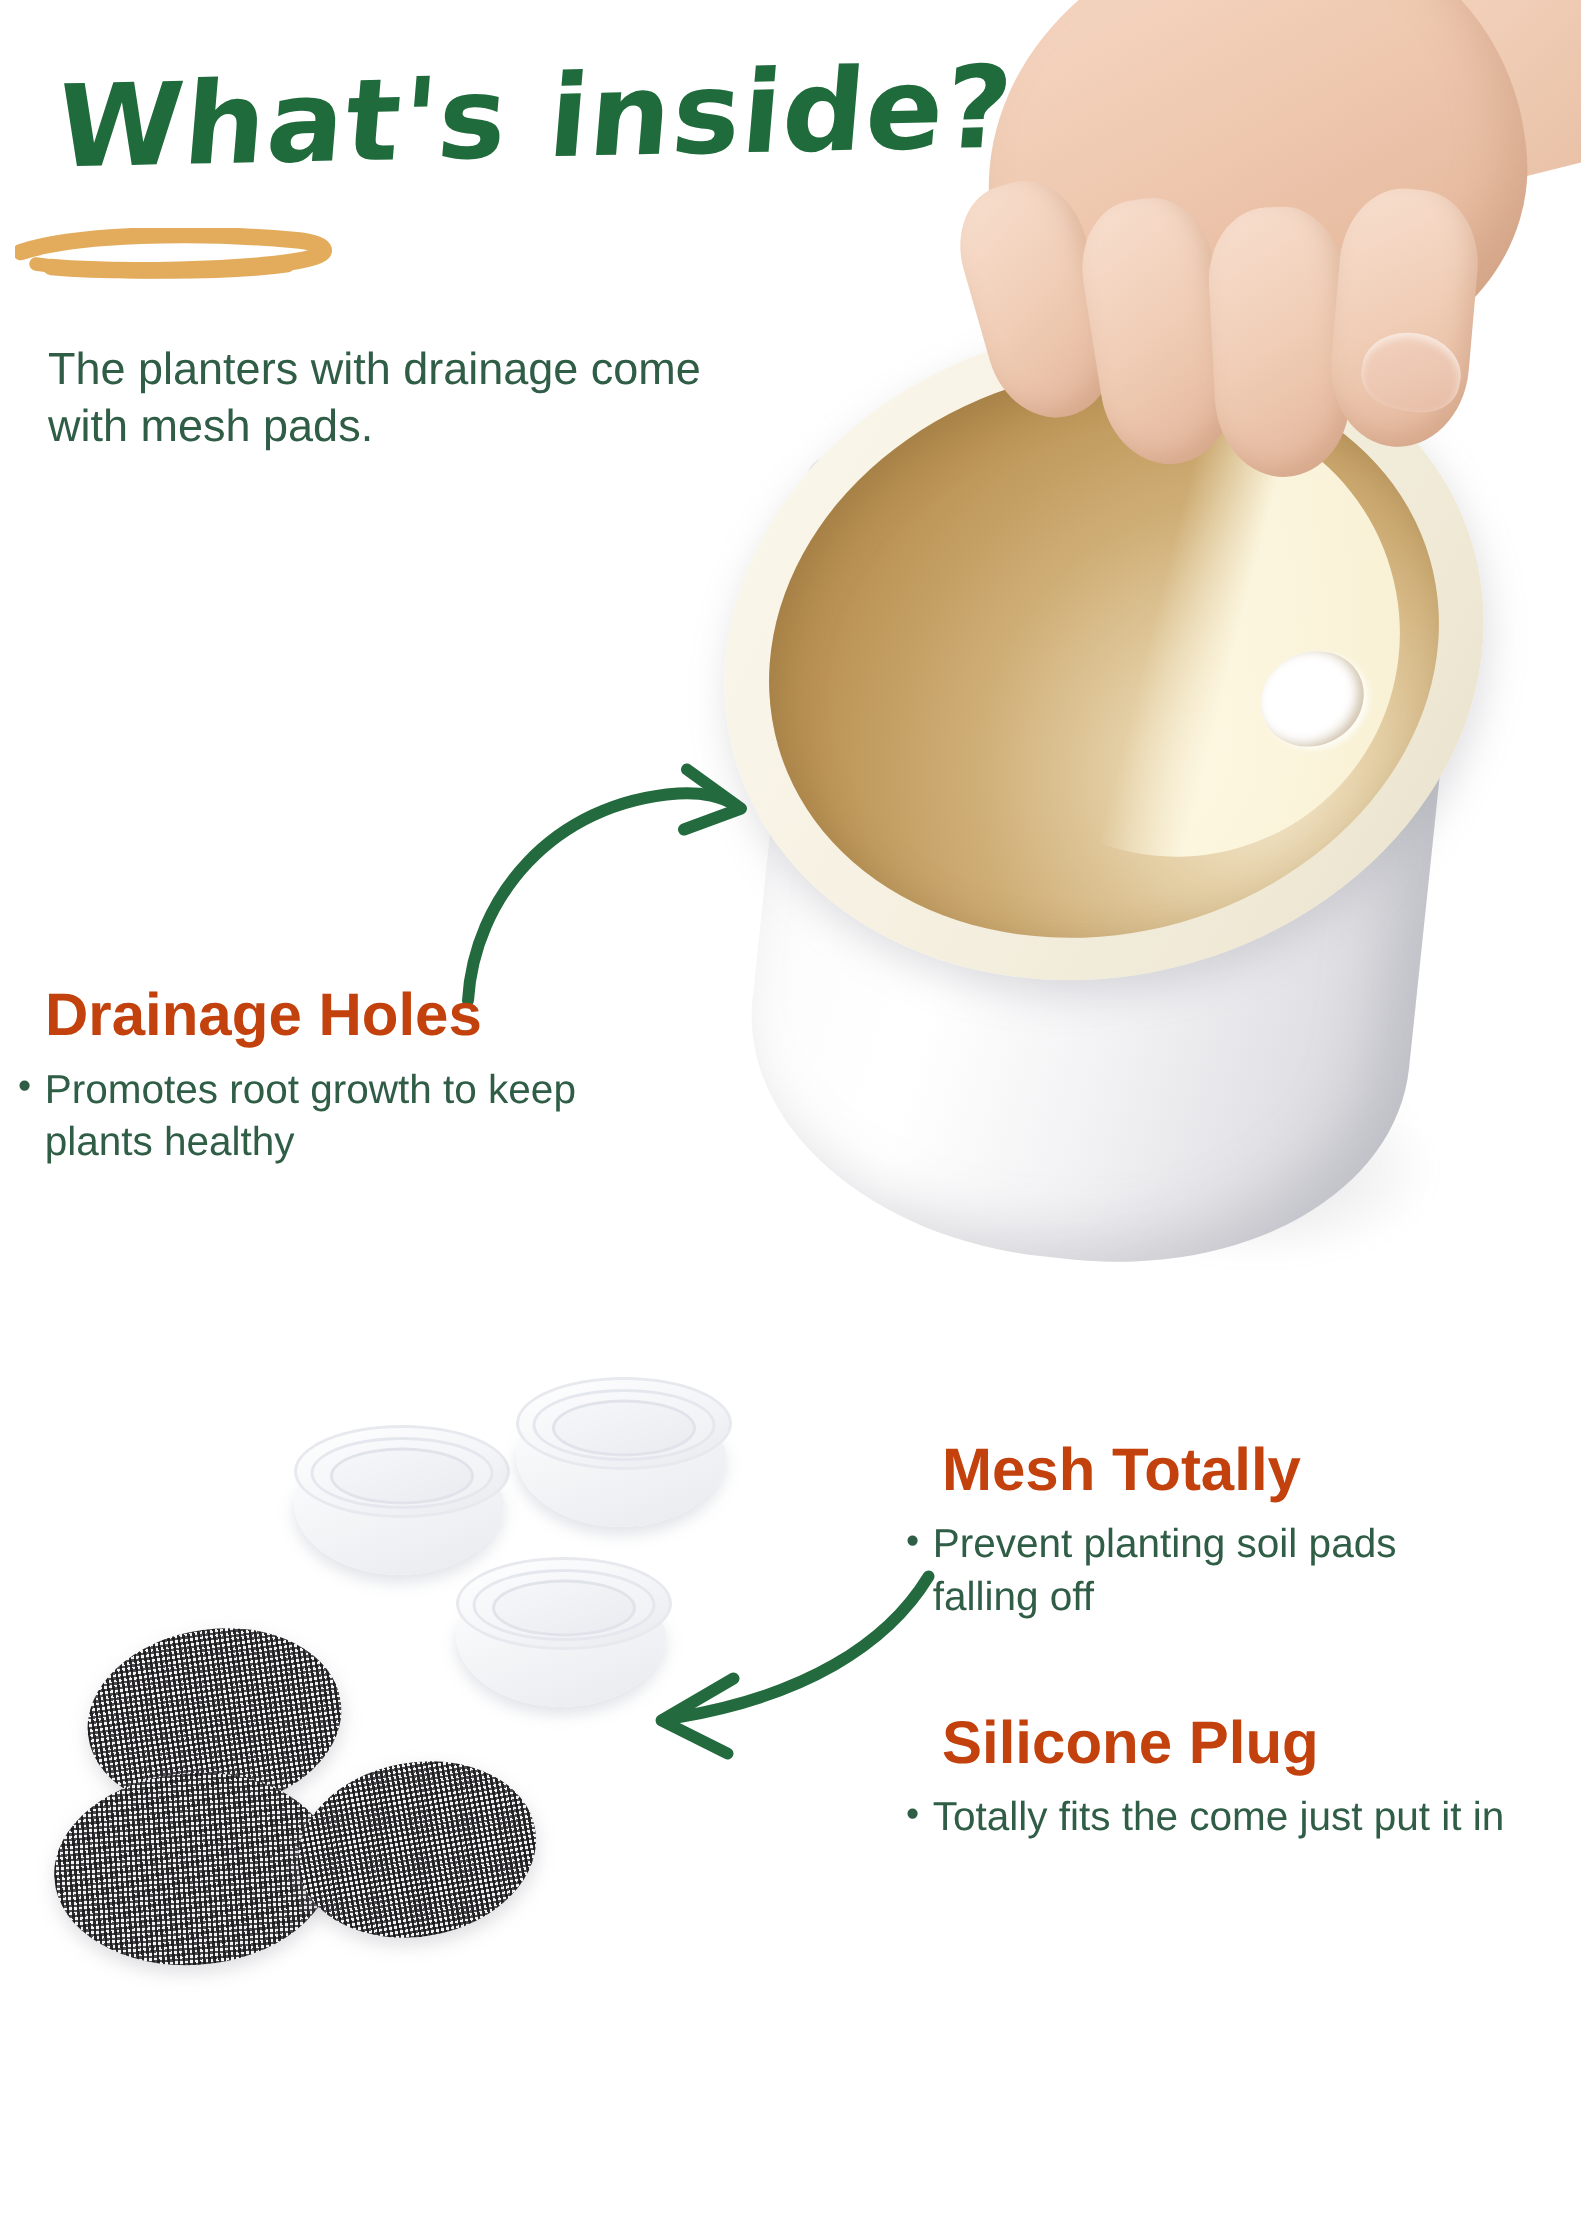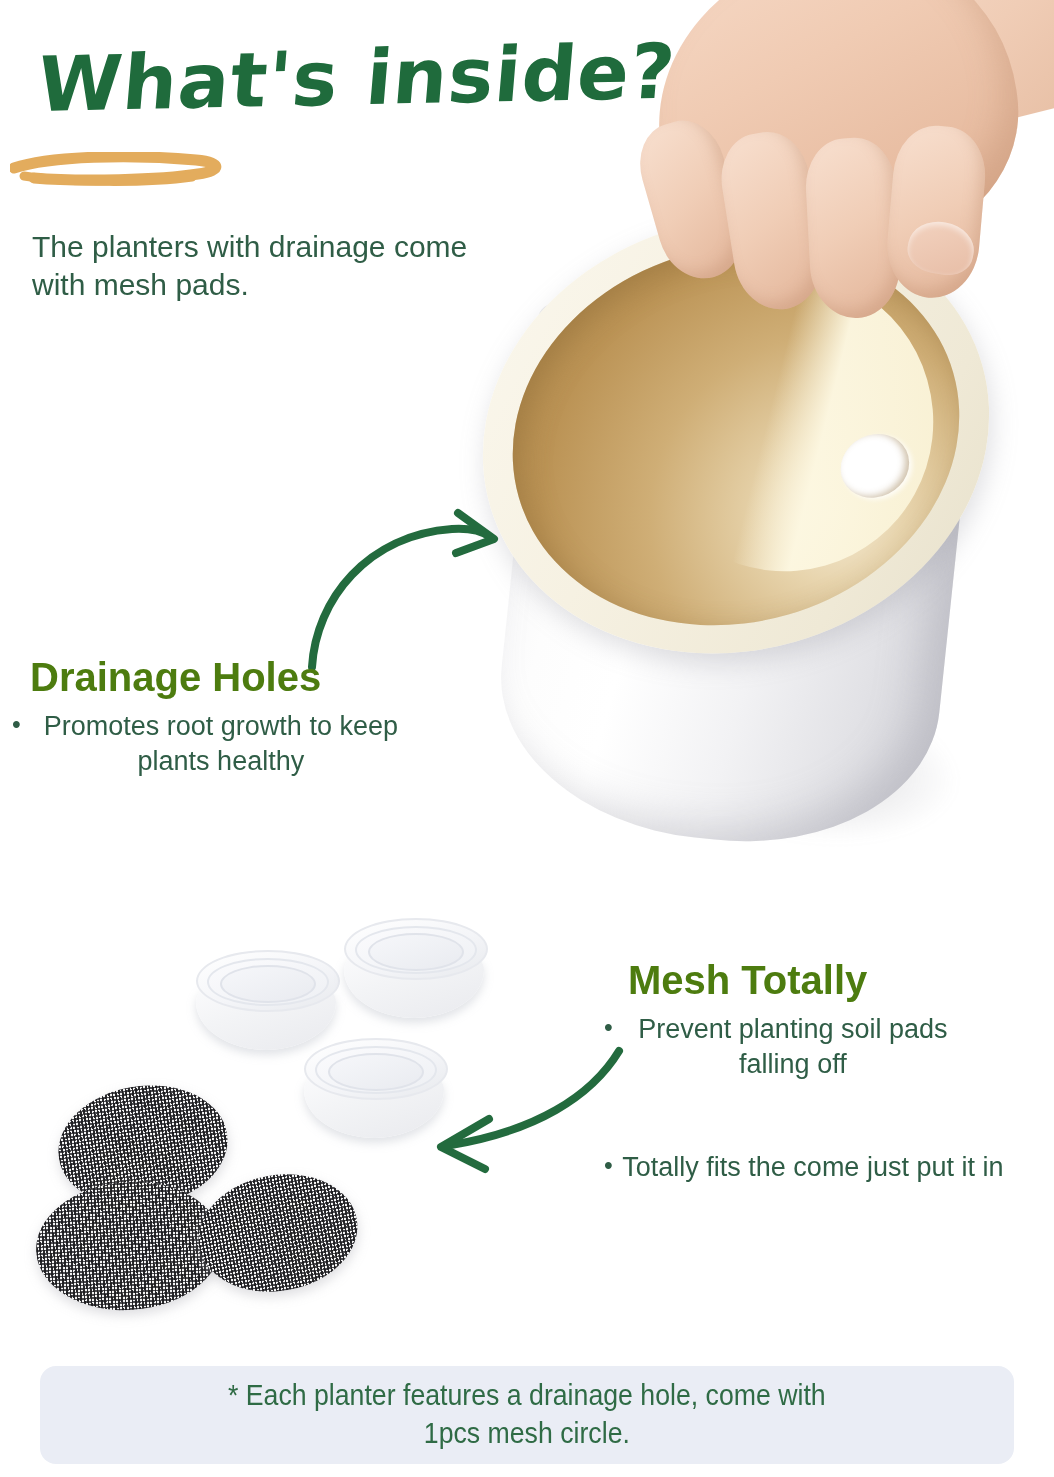--- a/index.html
+++ b/index.html
@@ -27,29 +27,29 @@
   }
 
   
   .intro{
     position:absolute;left:32px;top:228px;width:440px;
     font-size:30px;line-height:1.28;color:#2f5d46;
   }
 
   
   .sec-title{
-    font-size:40px;font-weight:bold;color:#4d7c0f;
+    font-size:40px;font-weight:bold;color:#c2410c;
     line-height:1.1;white-space:nowrap;
   }
   .sec-bullet{
     display:flex;gap:9px;margin-top:10px;
     font-size:27px;line-height:1.3;color:#2f5d46;
   }
   .sec-bullet .dot{flex:0 0 auto;line-height:1.25;font-size:25px;}
-  .sec-bullet .txt{flex:1 1 auto;text-align:center;}
+  .sec-bullet .txt{flex:1 1 auto;}
 
   #drainage-block{position:absolute;left:12px;top:655px;width:400px;}
   #drainage-block .sec-title{margin-left:18px;}
   #mesh-block{position:absolute;left:604px;top:958px;width:360px;}
   #mesh-block .sec-title{margin-left:24px;}
   #plug-block{position:absolute;left:604px;top:1140px;width:400px;}
   #plug-block .sec-title{margin-left:24px;}
 
   
   .photo{position:absolute;left:360px;top:-10px;width:700px;height:900px;}
@@ -261,26 +261,21 @@
 
   <div id="mesh-block">
     <div class="sec-title">Mesh Totally</div>
     <div class="sec-bullet">
       <span class="dot">•</span>
       <span class="txt">Prevent planting soil pads falling off</span>
     </div>
   </div>
 
   <div id="plug-block">
+    <div class="sec-title">Silicone Plug</div>
     <div class="sec-bullet">
       <span class="dot">•</span>
       <span class="txt">Totally fits the come just put it in</span>
     </div>
   </div>
 
-  <div class="footer">
-    <div class="footer-text">
-      <div>* Each planter features a drainage hole, come with</div>
-      <div>1pcs mesh circle.</div>
-    </div>
-  </div>
 
 </div>
 
 </body></html>

